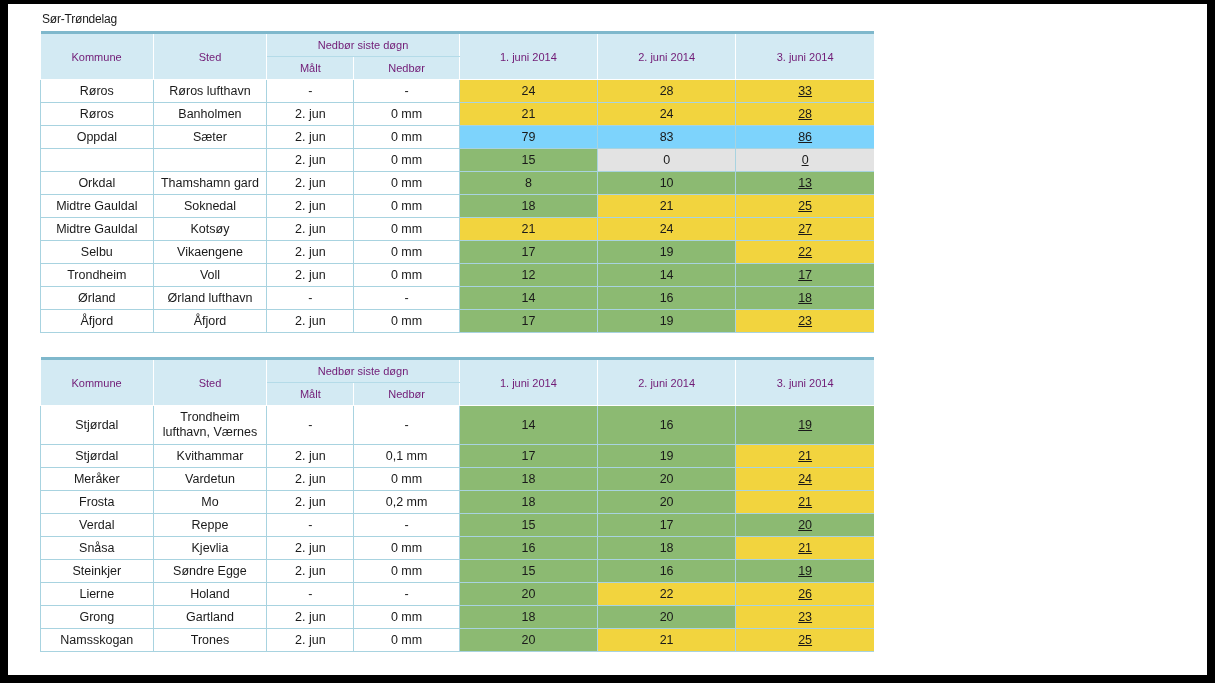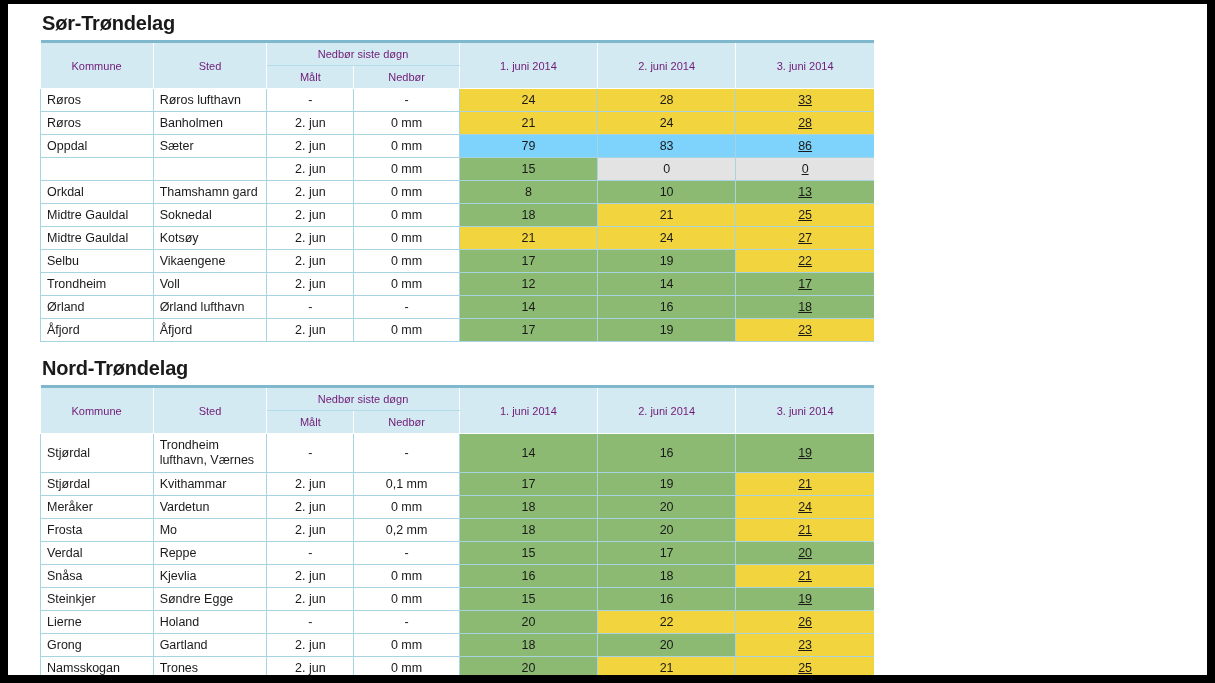--- a/index.html
+++ b/index.html
@@ -17,22 +17,22 @@
     position: absolute;
     left: 8px;
     top: 4px;
     width: 1199px;
     height: 671px;
     background: #ffffff;
     overflow: hidden;
   }
   .region-block { position: absolute; left: 32px; }
   .region-title {
-    font-size: 20px;
-    font-weight: bold;
+    font-size: 12px;
+    font-weight: normal;
     color: #1a1a1a;
     margin: 0 0 5px 2px;
     letter-spacing: -0.2px;
   }
   table.wx {
     border-collapse: collapse;
     width: 834px;
     table-layout: fixed;
     border-top: 3px solid #7fb8cc;
   }
@@ -64,21 +64,21 @@
     font-size: 12.5px;
     color: #1a1a1a;
     border: 1px solid #a8d3e0;
     padding: 4px 6px;
     height: 23px;
     box-sizing: border-box;
     vertical-align: middle;
   }
   td.kom, td.sted {
     color: #2c7cb8;
-    text-align: left;
+    text-align: center;
     border-left: none;
     border-right: 1px solid #b9dbe6;
     border-top: 1px solid #d9ecf2;
     border-bottom: 1px solid #d9ecf2;
     background: #ffffff;
   }
   td.sted { border-right: 1px solid #a8d3e0; }
   td.malt, td.ned {
     text-align: center;
     background: #ffffff;
@@ -228,21 +228,20 @@
             <td class="ned">0 mm</td>
             <td class="val lvl-green">17</td>
             <td class="val lvl-green">19</td>
             <td class="val lvl-yellow last">23</td>
           </tr>
         </tbody>
     </table>
   </div>
 
   <div class="region-block" id="region-1" style="top: 353px;">
-    <h2 class="region-title">Nord-Trøndelag</h2>
     <table class="wx">
       <colgroup>
         <col class="c-kom">
           <col class="c-sted">
           <col class="c-malt">
           <col class="c-ned">
         <col class="c-day">
           <col class="c-day">
           <col class="c-day">
       </colgroup>

